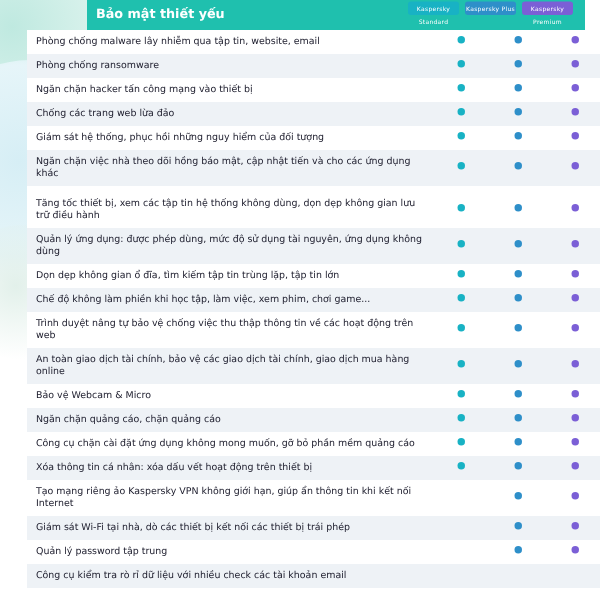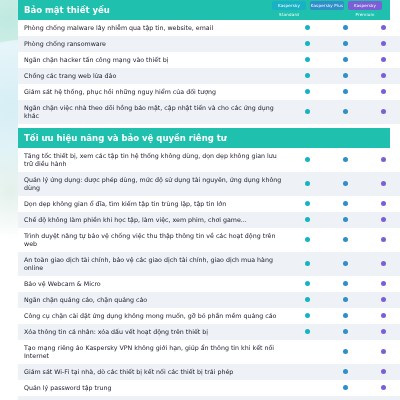--- a/index.html
+++ b/index.html
@@ -22,21 +22,21 @@
 
   
   .colheads{position:absolute;right:8px;top:1px;display:flex;gap:4px;}
   .chip{width:34px;height:9px;border-radius:2px;background:#18b2c4;}
   .chip.c2{background:#2e8fc9;}
   .chip.c3{background:#7b5fd6;}
   .chip span{display:block;font-size:4px;color:#ffffff;text-align:center;line-height:9px;letter-spacing:.2px;}
 
   .bandhead{
     background:#1fc0ae;color:#ffffff;font-weight:bold;font-size:8.5px;
-    padding:5px 6px;line-height:10px;
+    padding:5px 6px;line-height:10px;margin-left:40px;
   }
   table{border-collapse:collapse;width:100%;table-layout:fixed;}
   td{font-size:6.3px;color:#1b1b2b;line-height:8px;padding:4px 6px;vertical-align:middle;}
   tr.alt td{background:#eef2f6;}
   tr td{background:#ffffff;}
   td.feat{width:258px;}
   td.dot{width:38px;text-align:center;padding:0;}
   .d{display:inline-block;width:5px;height:5px;border-radius:50%;}
   .d1{background:#18b2c4;}
   .d2{background:#2e8fc9;}
@@ -100,21 +100,20 @@
             </tr>
             <tr class="alt">
               <td class="feat">Ngăn chặn việc nhà theo dõi hồng báo mật, cập nhật tiến và cho các ứng dụng khác</td>
               <td class="dot"><span class="d d1"></span></td>
               <td class="dot"><span class="d d2"></span></td>
               <td class="dot"><span class="d d3"></span></td>
             </tr>
           </tbody>
         </table>
         <div class="spacer"></div>
-        <div class="bandhead">Tối ưu hiệu năng và bảo vệ quyền riêng tư</div>
         <table>
           <tbody>
             <tr>
               <td class="feat">Tăng tốc thiết bị, xem các tập tin hệ thống không dùng, dọn dẹp không gian lưu trữ điều hành</td>
               <td class="dot"><span class="d d1"></span></td>
               <td class="dot"><span class="d d2"></span></td>
               <td class="dot"><span class="d d3"></span></td>
             </tr>
             <tr class="alt">
               <td class="feat">Quản lý ứng dụng: được phép dùng, mức độ sử dụng tài nguyên, ứng dụng không dùng</td>

